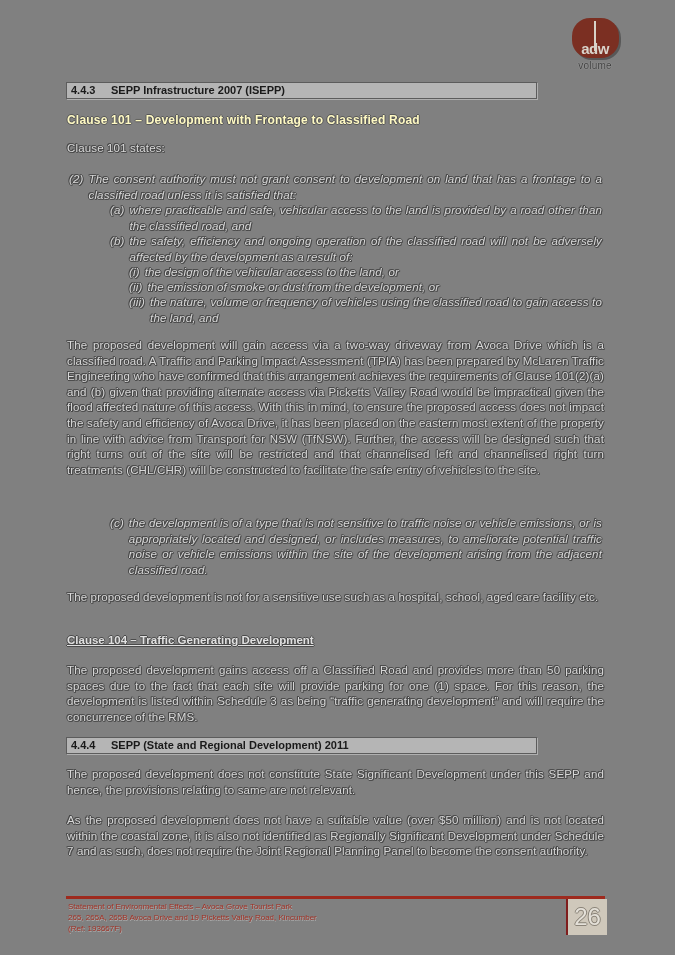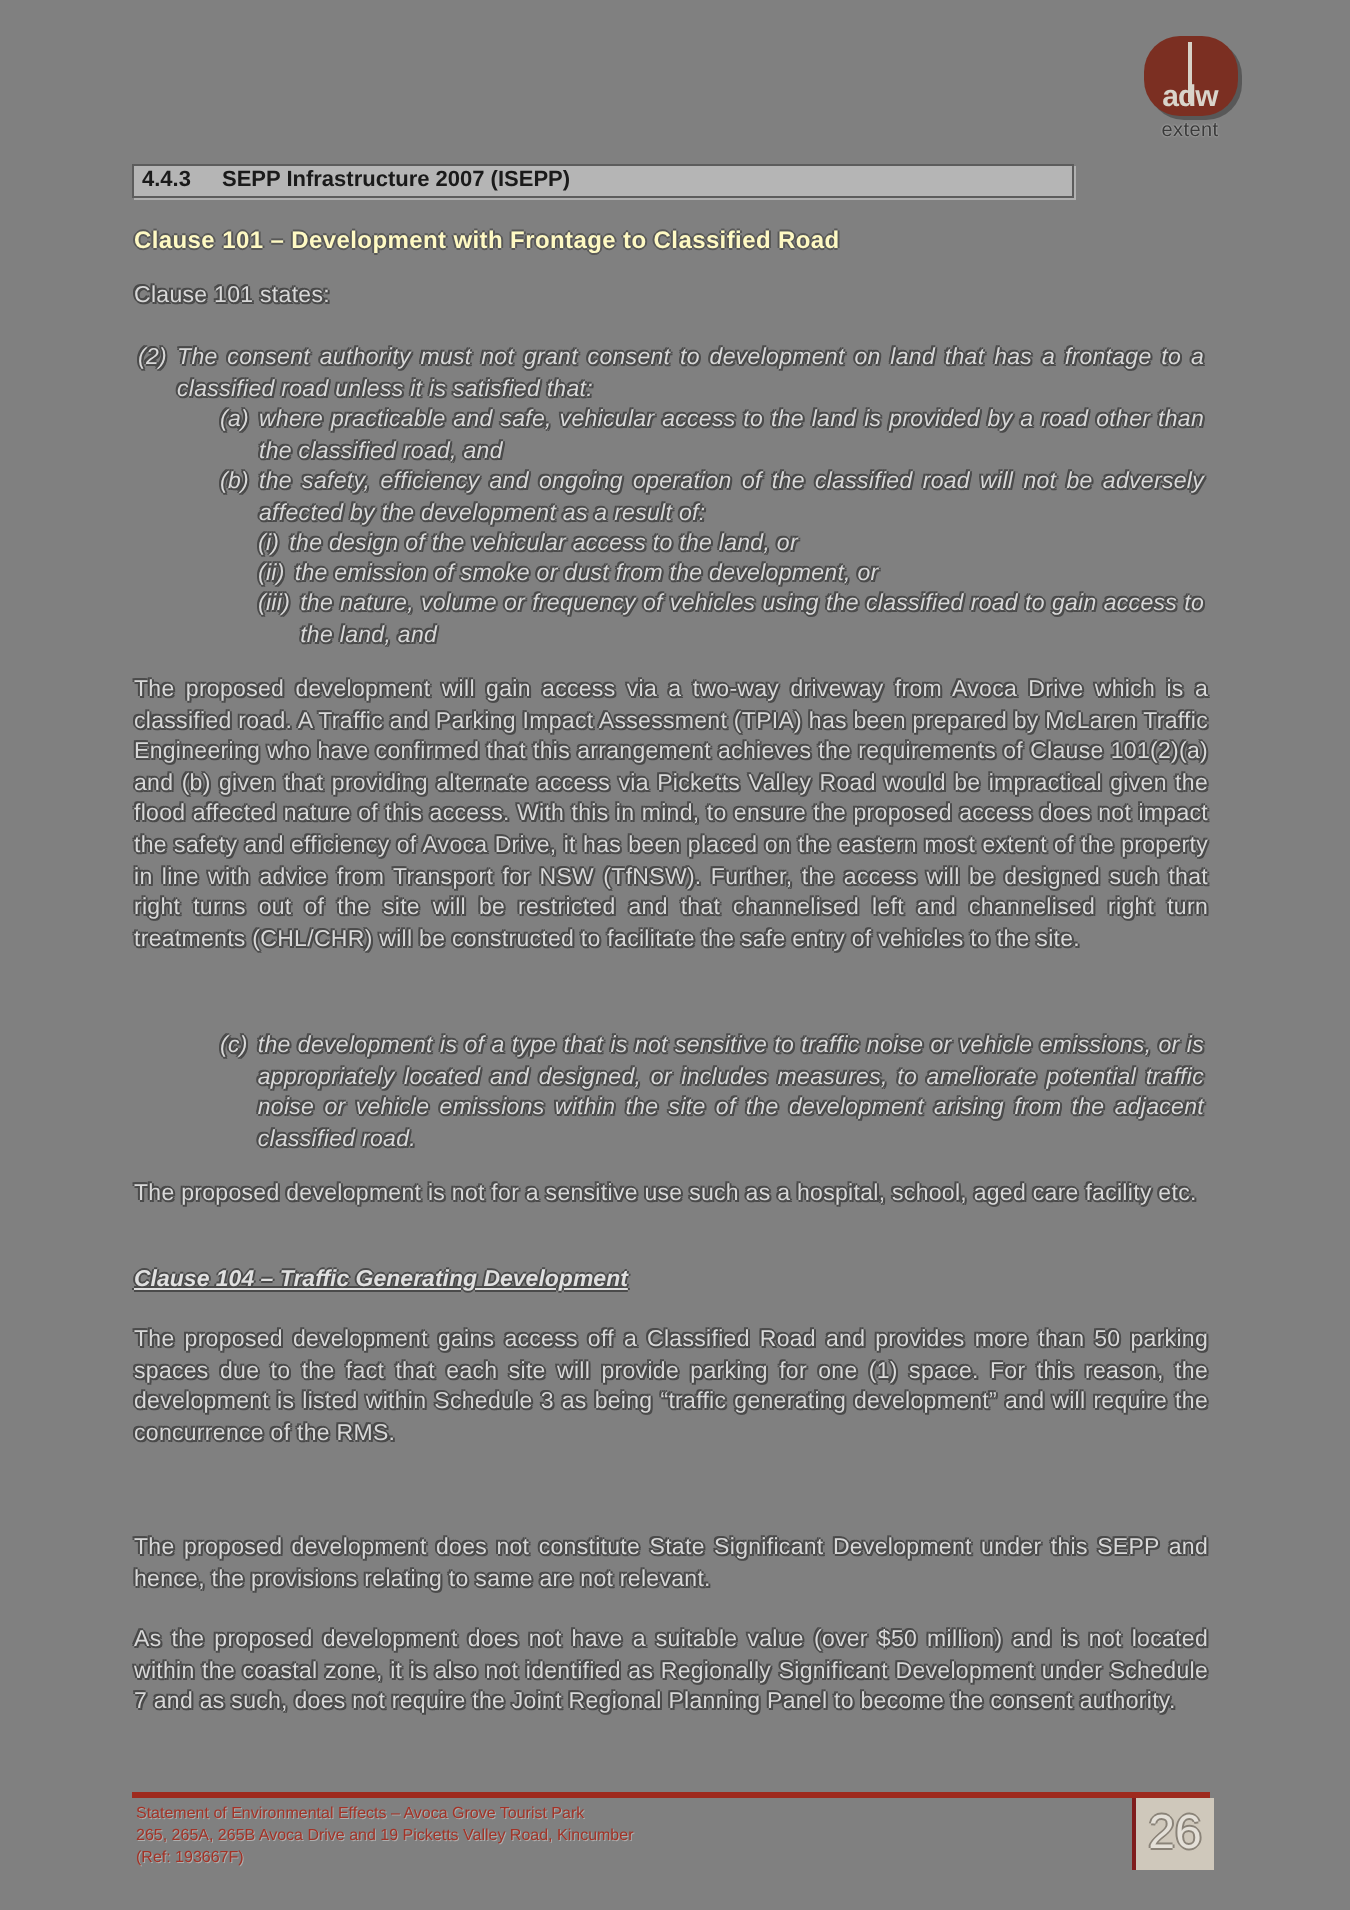--- a/index.html
+++ b/index.html
@@ -115,21 +115,20 @@
   .underline-heading {
     position: absolute;
     color: #e0e0e0;
     font-size: 11.5px;
     font-weight: bold;
     text-decoration: underline;
     white-space: nowrap;
     text-shadow:
       1px 0 0 #4a4a4a, -1px 0 0 #4a4a4a,
       0 1px 0 #4a4a4a, 0 -1px 0 #4a4a4a;
-    font-style: italic;
   }
 
   
   .q-row { position: absolute; display: flex; }
   .q-row .marker {
     flex: 0 0 auto;
     margin-right: 5px;
   }
   .q-row .qtext { flex: 1 1 auto; text-align: justify; }
 
@@ -173,21 +172,21 @@
 </head>
 <body>
 
 <div class="page">
 
   <div class="logo-block">
     <div class="logo-square">
       <div class="logo-bar"></div>
       <div class="logo-abbr">adw</div>
     </div>
-    <div class="logo-word">extent</div>
+    <div class="logo-word">volume</div>
   </div>
 
   <div class="section-bar" style="top:82px;">
     <span class="num">4.4.3</span><span>SEPP Infrastructure 2007 (ISEPP)</span>
   </div>
 
   <div class="clause-heading" style="left:67px; top:113px;">Clause 101 – Development with Frontage to Classified Road</div>
 
   <div class="ghost no-just" style="left:67px; top:141px; width:400px;">Clause 101 states:</div>
 
@@ -227,20 +226,23 @@
     <span class="marker">(c)</span>
     <span class="qtext">the development is of a type that is not sensitive to traffic noise or vehicle emissions, or is appropriately located and designed, or includes measures, to ameliorate potential traffic noise or vehicle emissions within the site of the development arising from the adjacent classified road.</span>
   </div>
 
   <div class="ghost" style="left:67px; top:590px; width:537px;">The proposed development is not for a sensitive use such as a hospital, school, aged care facility etc.</div>
 
   <div class="underline-heading" style="left:67px; top:634px;">Clause 104 – Traffic Generating Development</div>
 
   <div class="ghost" style="left:67px; top:663px; width:537px;">The proposed development gains access off a Classified Road and provides more than 50 parking spaces due to the fact that each site will provide parking for one (1) space. For this reason, the development is listed within Schedule 3 as being “traffic generating development” and will require the concurrence of the RMS.</div>
 
+  <div class="section-bar" style="top:737px;">
+    <span class="num">4.4.4</span><span>SEPP (State and Regional Development) 2011</span>
+  </div>
 
   <div class="ghost" style="left:67px; top:767px; width:537px;">The proposed development does not constitute State Significant Development under this SEPP and hence, the provisions relating to same are not relevant.</div>
 
   <div class="ghost" style="left:67px; top:813px; width:537px;">As the proposed development does not have a suitable value (over $50 million) and is not located within the coastal zone, it is also not identified as Regionally Significant Development under Schedule 7 and as such, does not require the Joint Regional Planning Panel to become the consent authority.</div>
 
   <div class="footer-rule"></div>
   <div class="footer-text">
     <div>Statement of Environmental Effects – Avoca Grove Tourist Park</div>
     <div>265, 265A, 265B Avoca Drive and 19 Picketts Valley Road, Kincumber</div>
     <div>(Ref: 193667F)</div>

